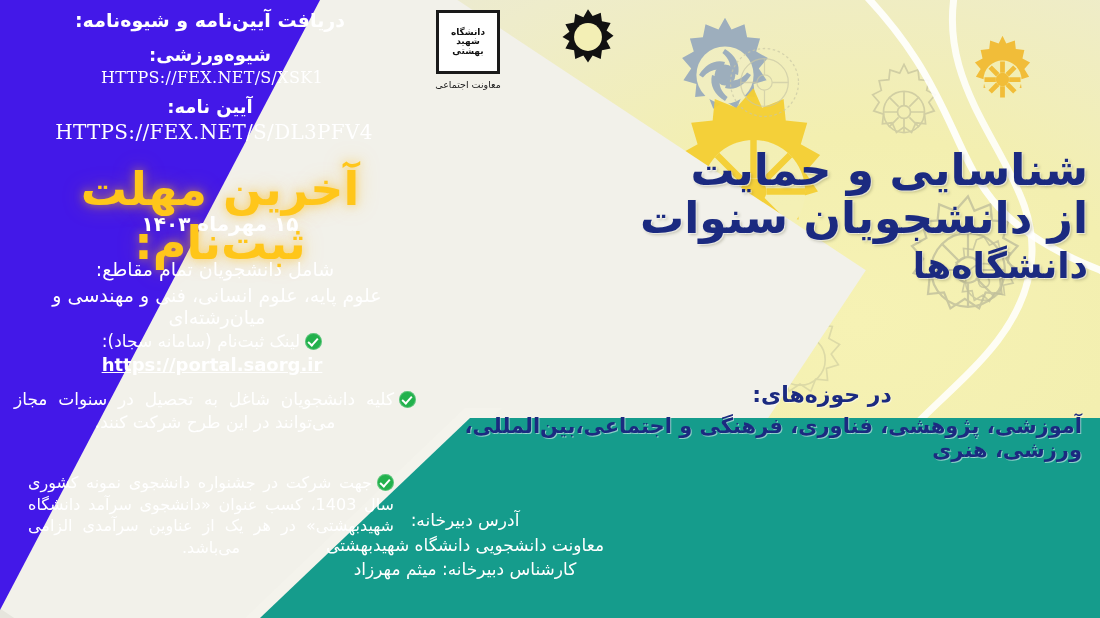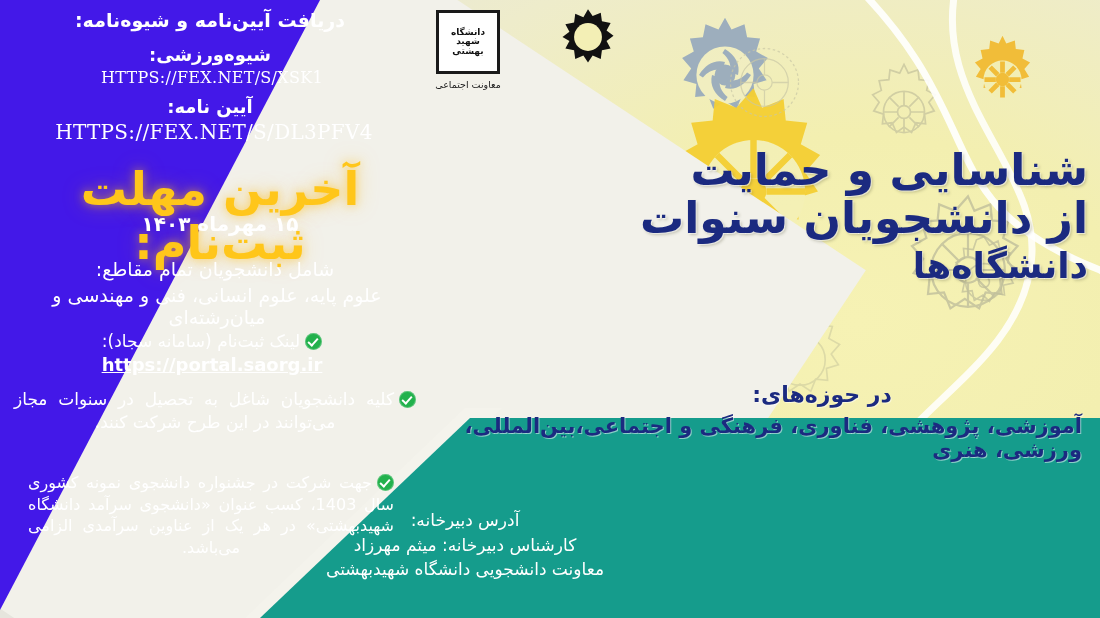--- a/index.html
+++ b/index.html
@@ -337,17 +337,17 @@
       <span class="chk"></span><span>کلیه دانشجویان شاغل به تحصیل در سنوات مجاز می‌توانند در این طرح شرکت کنند.</span>
     </div>
 
     <div class="bullet b3">
       <span class="chk"></span><span>جهت شرکت در جشنواره دانشجوی نمونه کشوری سال 1403، کسب عنوان «دانشجوی سرآمد دانشگاه شهیدبهشتی» در هر یک از عناوین سرآمدی الزامی می‌باشد.</span>
     </div>
   </div>
 
   <div class="tealtext">
     <div class="tt-title">آدرس دبیرخانه:</div>
+    <div>معاونت دانشجویی دانشگاه شهیدبهشتی</div>
     <div>کارشناس دبیرخانه: میثم مهرزاد</div>
-    <div>معاونت دانشجویی دانشگاه شهیدبهشتی</div>
   </div>
 
 </div>
 
 </body></html>

